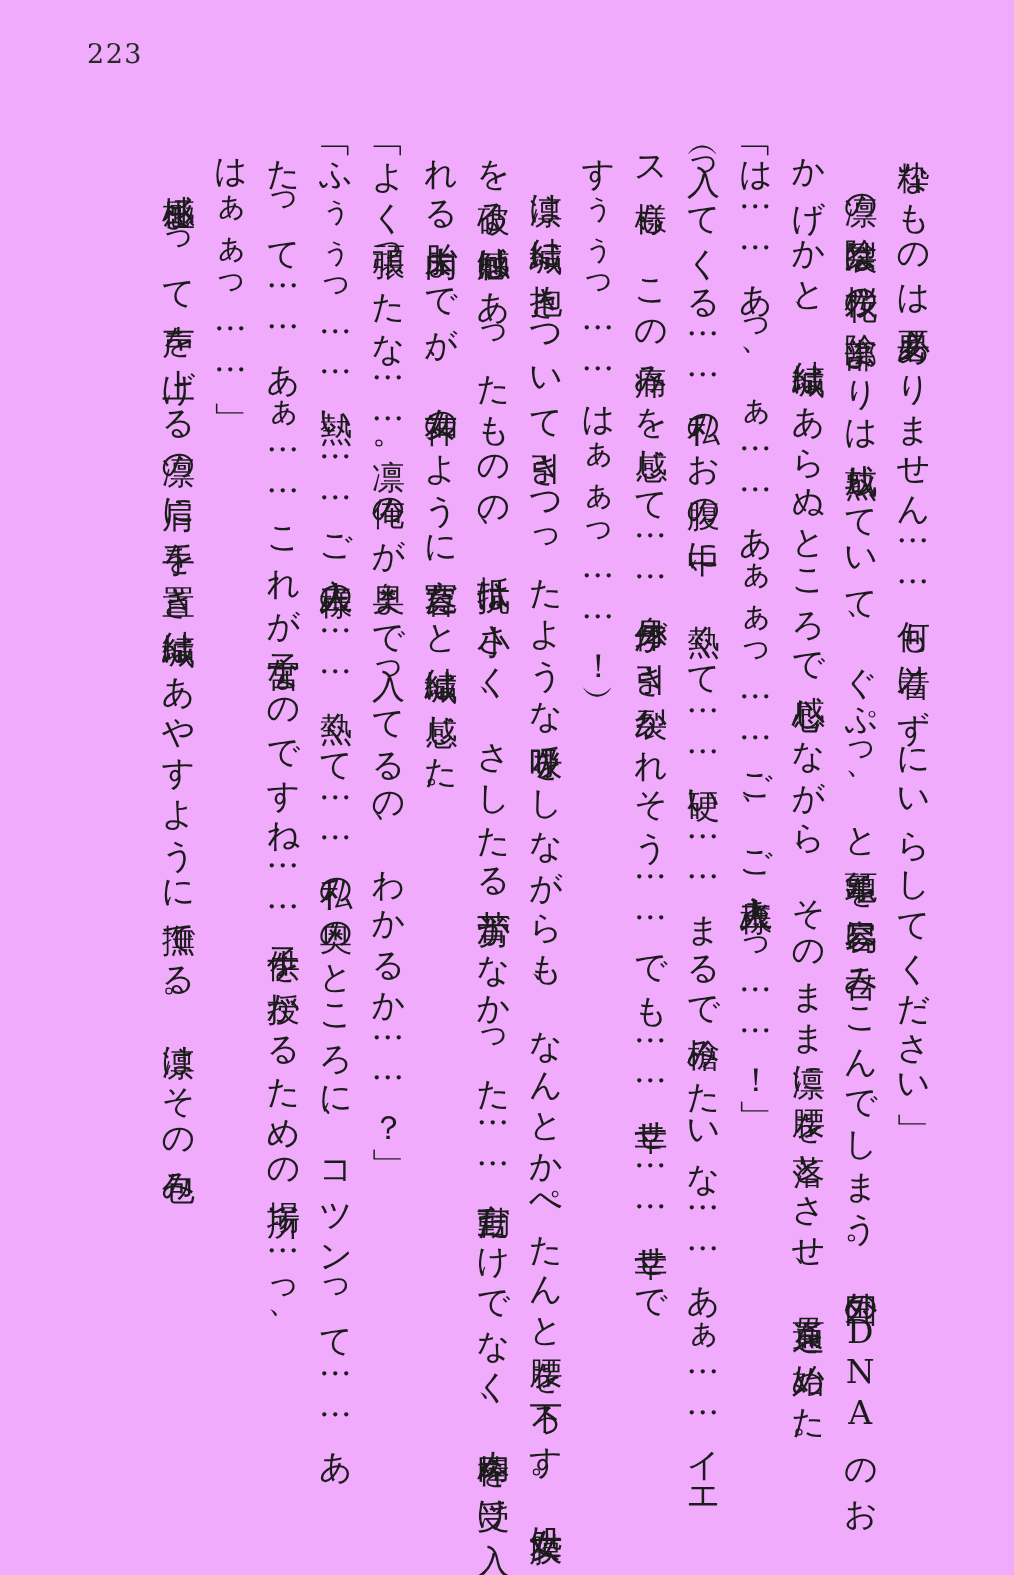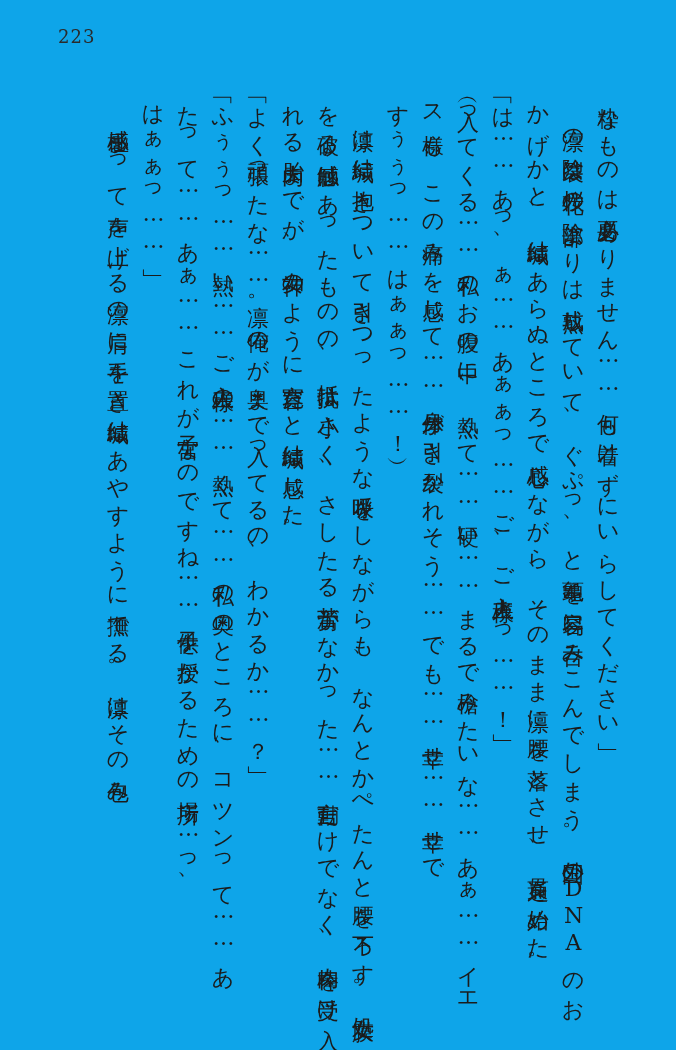--- a/index.html
+++ b/index.html
@@ -5,21 +5,21 @@
   html, body {
     margin: 0;
     padding: 0;
     background: #e8e8e8;
   }
   .book-page {
     position: relative;
     width: 676px;
     height: 1050px;
     margin: 0 auto;
-    background: #0ea5e9;
+    background: #f0abfc;
     overflow: hidden;
     font-family: "DejaVu Serif", "Liberation Serif", serif;
     color: #1b1b1b;
   }
   .page-number {
     position: absolute;
     top: 26px;
     left: 58px;
     font-size: 18px;
     letter-spacing: 1px;

